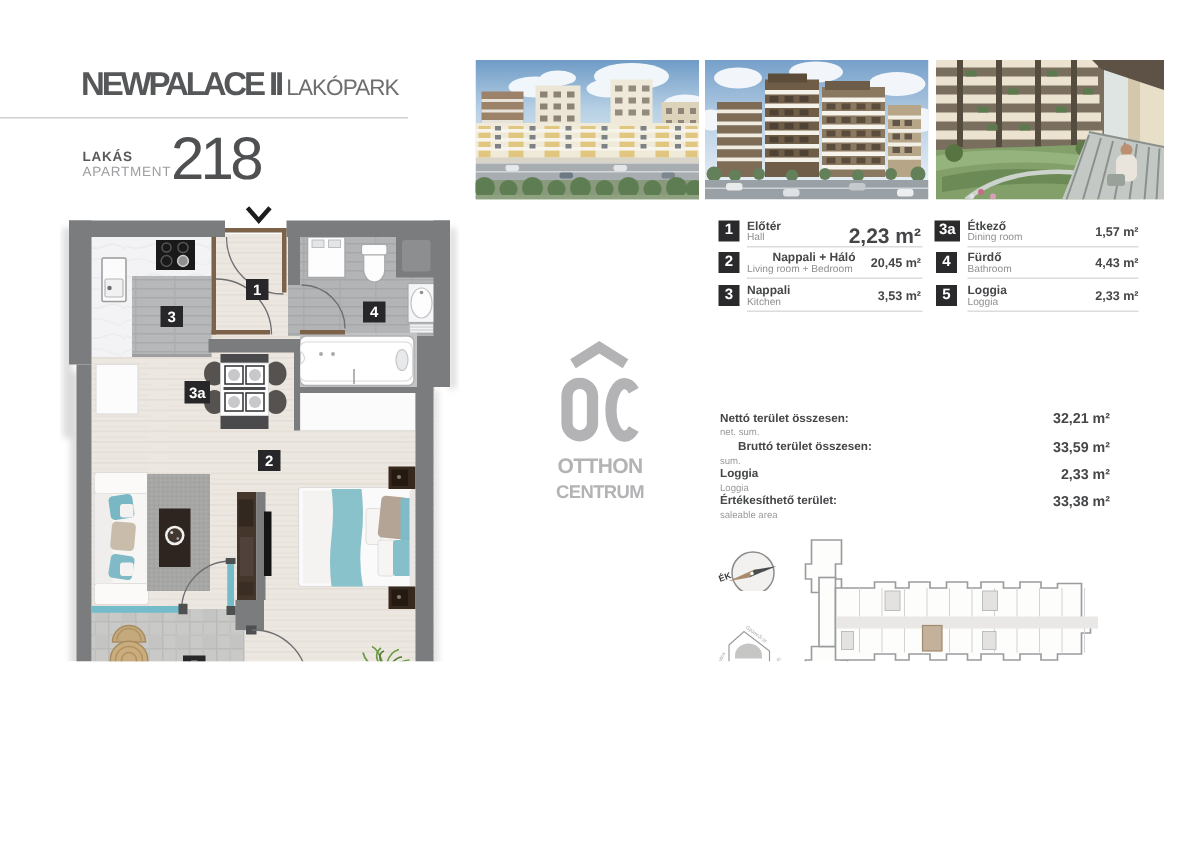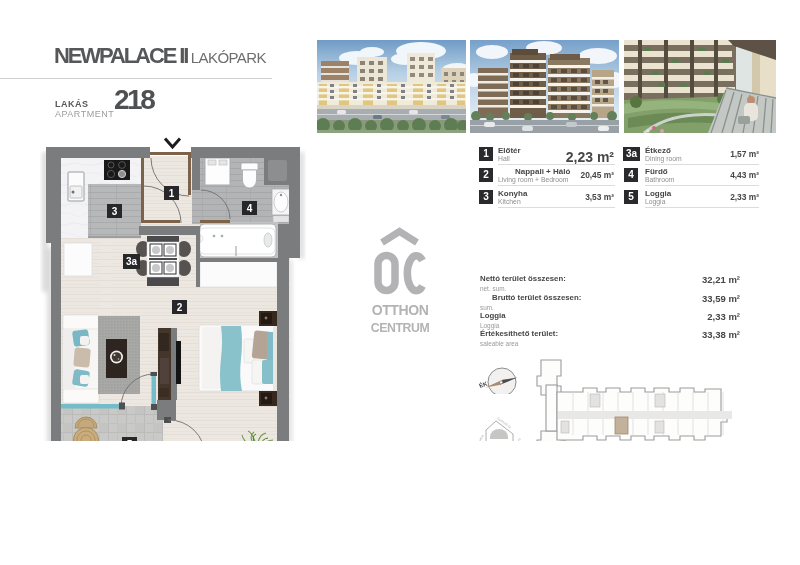--- a/index.html
+++ b/index.html
@@ -13,21 +13,21 @@
 
 <div class="abs" style="left:54px;top:43px;width:300px;height:22px;white-space:nowrap;">
   <span style="font-size:22px;font-weight:bold;color:#565759;letter-spacing:-2.1px;">NEWPALACE II</span><span style="font-size:15px;color:#6d6e70;letter-spacing:-0.6px;"> LAKÓPARK</span>
 </div>
 
 <div class="abs" style="left:0px;top:78px;width:272px;height:1px;background:#cfcfcf;"></div>
 
 <div class="abs" style="left:55px;top:99px;font-size:9px;font-weight:bold;color:#59595b;letter-spacing:0.5px;">LAKÁS</div>
 <div class="abs" style="left:55px;top:109px;font-size:9px;color:#9c9da0;letter-spacing:0.5px;">APARTMENT</div>
 
-<div class="abs" style="left:114px;top:84px;font-size:28px;font-weight:bold;color:#4f5052;letter-spacing:-2.5px;">218</div>
+<div class="abs" style="left:114px;top:84px;font-size:40px;font-weight:normal;color:#4f5052;letter-spacing:-2.5px;">218</div>
 
 <svg class="abs" style="left:317px;top:40px;" width="149" height="93" viewBox="0 0 149 93">
   <defs>
     <linearGradient id="sky1" x1="0" y1="0" x2="0" y2="1">
       <stop offset="0" stop-color="#6f9bc6"></stop>
           <stop offset="0.5" stop-color="#b5cfe4"></stop>
           <stop offset="1" stop-color="#e2ebf3"></stop>
     </linearGradient>
   </defs>
   <rect width="149" height="64" fill="url(#sky1)"></rect>
@@ -631,21 +631,21 @@
 <div class="abs" style="left:514px;top:149px;width:100px;font-size:14px;font-weight:bold;color:#454648;text-align:right;">2,23 m²</div>
 <div class="abs" style="left:498px;top:164px;width:117px;height:1px;background:#dcdcdc;"></div>
 
 <div class="abs" style="left:479px;top:168px;width:14px;height:14px;background:#2a2a2c;color:#fff;font-size:10px;font-weight:bold;text-align:center;line-height:14px;">2</div>
 <div class="abs" style="left:498px;top:167px;font-size:8px;font-weight:bold;color:#454648;padding-left:17px;">Nappali + Háló</div>
 <div class="abs" style="left:498px;top:176px;font-size:6.8px;color:#8e8f91;">Living room + Bedroom</div>
 <div class="abs" style="left:514px;top:170px;width:100px;font-size:8.4px;font-weight:bold;color:#454648;text-align:right;">20,45 m²</div>
 <div class="abs" style="left:498px;top:185px;width:117px;height:1px;background:#dcdcdc;"></div>
 
 <div class="abs" style="left:479px;top:190px;width:14px;height:14px;background:#2a2a2c;color:#fff;font-size:10px;font-weight:bold;text-align:center;line-height:14px;">3</div>
-<div class="abs" style="left:498px;top:189px;font-size:8px;font-weight:bold;color:#454648;">Konyha</div>
+<div class="abs" style="left:498px;top:189px;font-size:8px;font-weight:bold;color:#454648;">Nappali</div>
 <div class="abs" style="left:498px;top:198px;font-size:6.8px;color:#8e8f91;">Kitchen</div>
 <div class="abs" style="left:514px;top:192px;width:100px;font-size:8.4px;font-weight:bold;color:#454648;text-align:right;">3,53 m²</div>
 <div class="abs" style="left:498px;top:207px;width:117px;height:1px;background:#dcdcdc;"></div>
 
 <div class="abs" style="left:623px;top:147px;width:17px;height:14px;background:#2a2a2c;color:#fff;font-size:10px;font-weight:bold;text-align:center;line-height:14px;">3a</div>
 <div class="abs" style="left:645px;top:146px;font-size:8px;font-weight:bold;color:#454648;">Étkező</div>
 <div class="abs" style="left:645px;top:155px;font-size:6.8px;color:#8e8f91;">Dining room</div>
 <div class="abs" style="left:659px;top:149px;width:100px;font-size:8.4px;font-weight:bold;color:#454648;text-align:right;">1,57 m²</div>
 <div class="abs" style="left:645px;top:164px;width:114px;height:1px;background:#dcdcdc;"></div>
 

